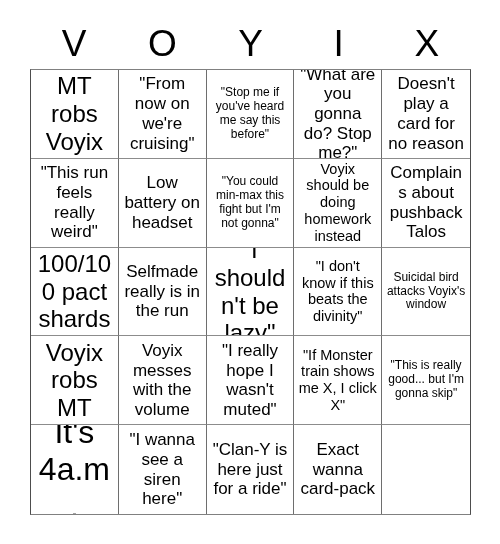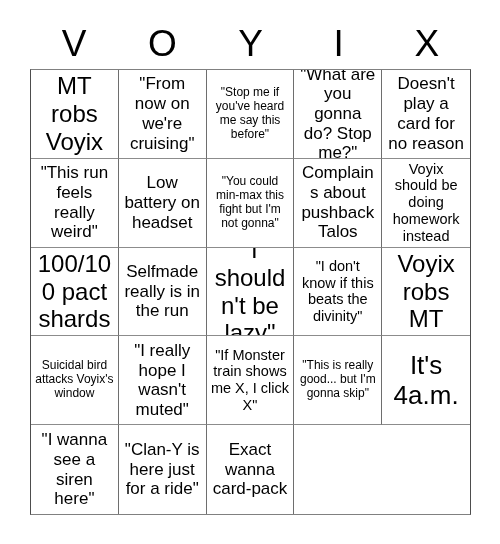--- a/index.html
+++ b/index.html
@@ -80,21 +80,21 @@
   .cell-text {
     display: block;
     width: 100%;
     line-height: 1.16;
     word-wrap: break-word;
     overflow-wrap: break-word;
     hyphens: none;
   }
 
   
-  .sz-xl  { font-size: 26px; }
+  .sz-xl  { font-size: 32px; }
   .sz-lg  { font-size: 24px; }
   .sz-md  { font-size: 17px; }
   .sz-sm  { font-size: 14.5px; }
   .sz-xs  { font-size: 12px; }
 </style>
 </head>
 <body>
 
 <div id="bingo-card">
 
@@ -126,44 +126,47 @@
     <div class="cell">
         <span class="cell-text sz-md">"This run feels really weird"</span>
       </div>
     <div class="cell">
         <span class="cell-text sz-md">Low battery on headset</span>
       </div>
     <div class="cell">
         <span class="cell-text sz-xs">"You could min-max this fight but I'm not gonna"</span>
       </div>
     <div class="cell">
-        <span class="cell-text sz-md">Complains about pushback Talos</span>
+        <span class="cell-text sz-sm">Voyix should be doing homework instead</span>
       </div>
     <div class="cell">
-        <span class="cell-text sz-sm">Voyix should be doing homework instead</span>
+        <span class="cell-text sz-md">Complains about pushback Talos</span>
       </div>
 
     <div class="cell">
         <span class="cell-text sz-lg">100/100 pact shards</span>
       </div>
     <div class="cell">
         <span class="cell-text sz-md">Selfmade really is in the run</span>
       </div>
     <div class="cell">
         <span class="cell-text sz-lg">"I shouldn't be lazy"</span>
       </div>
     <div class="cell">
         <span class="cell-text sz-sm">"I don't know if this beats the divinity"</span>
       </div>
     <div class="cell">
-        <span class="cell-text sz-lg">Voyix robs MT</span>
+        <span class="cell-text sz-xs">Suicidal bird attacks Voyix's window</span>
       </div>
 
     <div class="cell">
-        <span class="cell-text sz-xs">Suicidal bird attacks Voyix's window</span>
+        <span class="cell-text sz-lg">Voyix robs MT</span>
+      </div>
+    <div class="cell">
+        <span class="cell-text sz-md">Voyix messes with the volume</span>
       </div>
     <div class="cell">
         <span class="cell-text sz-md">"I really hope I wasn't muted"</span>
       </div>
     <div class="cell">
         <span class="cell-text sz-sm">"If Monster train shows me X, I click X"</span>
       </div>
     <div class="cell">
         <span class="cell-text sz-xs">"This is really good... but I'm gonna skip"</span>
       </div>

